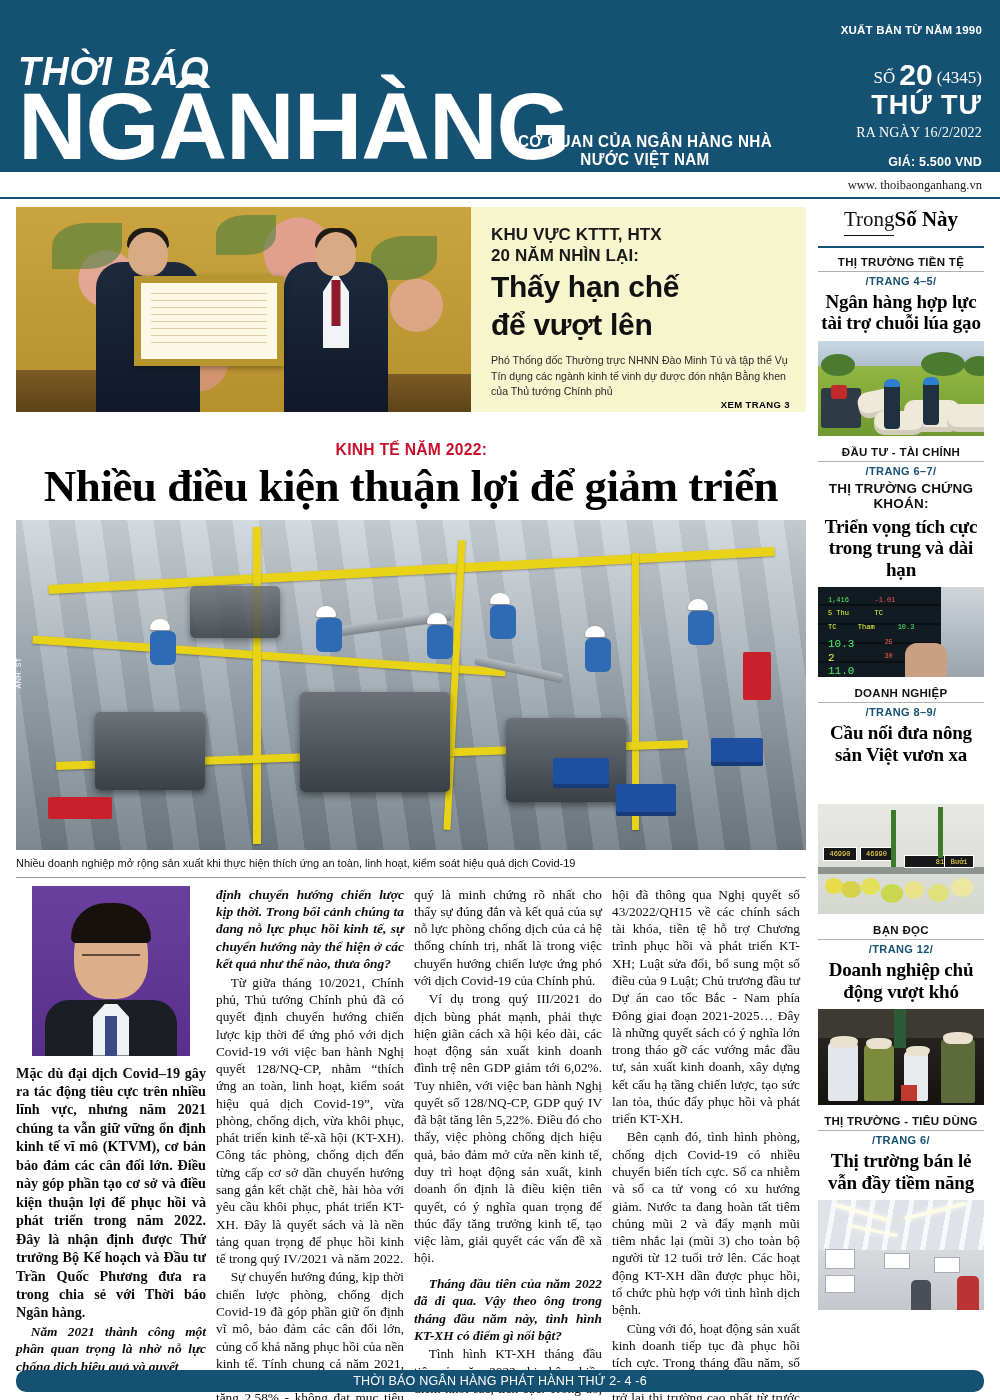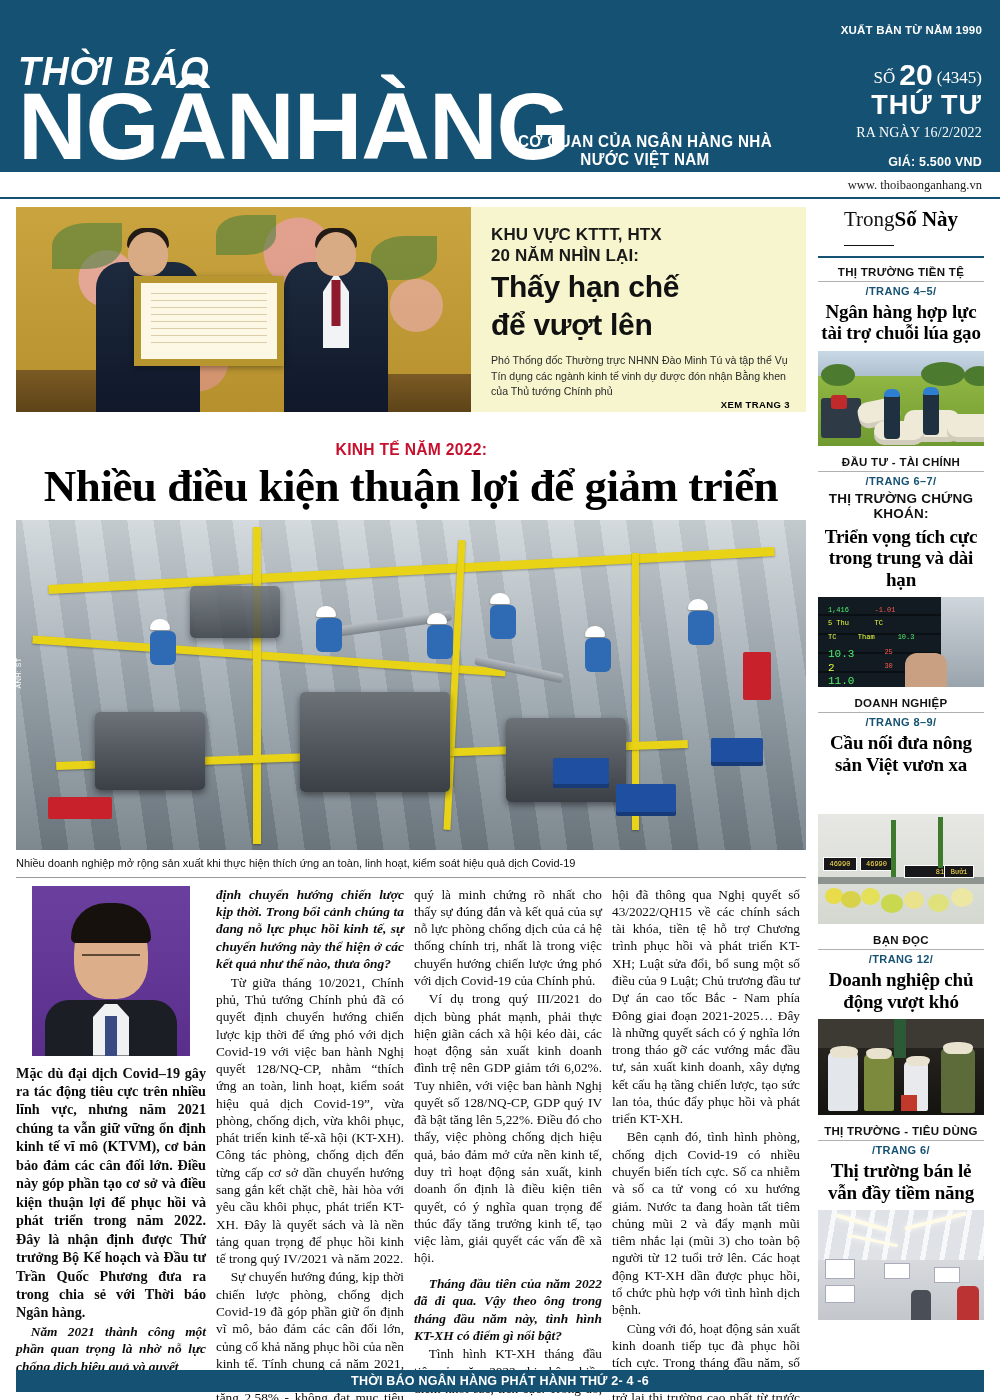--- a/index.html
+++ b/index.html
@@ -152,21 +152,21 @@
     width: 158px; height: 170px; margin: 0 auto 8px auto;
     position:relative; overflow:hidden;
   }
 
   
   .sb-masthead {
     text-align:center; padding-bottom: 4px;
   }
   .sb-masthead .t1 {
     font-family:"Liberation Serif", serif; font-size: 21px; color:#111;
-    border-bottom: 1.5px solid #111; display:inline-block; padding-bottom:13px;
+    border-bottom: 1.5px solid #111; display:inline-block; padding-bottom:3px;
   }
   .sb-masthead .t2 {
     font-family:"Liberation Serif", serif; font-weight:700; font-size: 21px;
   }
   .sb-rule { border-top: 2px solid #145172; margin: 6px 0 8px 0; }
 
   .sb-sec { margin-bottom: 10px; }
   .sb-cat {
     font-family:"Liberation Sans", sans-serif; font-weight:700;
     font-size: 11.5px; text-align:center; color:#111; letter-spacing:.3px;
@@ -187,22 +187,22 @@
     font-size: 19px; text-align:center; color:#000; line-height:1.13;
     margin-top: 4px; letter-spacing:-.2px;
   }
   .sb-photo { width:100%; margin-top: 7px; position:relative; overflow:hidden; }
 
   
   .footer {
     position:absolute; left:16px; right:16px; bottom: 8px;
     height: 22px; background:#145172; color:#fff;
     display:flex; align-items:center; justify-content:center;
-    font-family:"Liberation Sans", sans-serif; font-weight:700;
-    font-size: 12.5px; letter-spacing:.2px;
+    font-family:"Liberation Sans", sans-serif; font-weight:400;
+    font-size: 12.5px; letter-spacing:.2px;border-radius:10px;
   }
 
   
   .ph { width:100%; height:100%; position:absolute; inset:0; }
 
   
   .ph-award { background: linear-gradient(#caa23c, #b8902c 45%, #9d7a20); }
   .ph-award .wallpat {
     position:absolute; inset:0;
     background:

